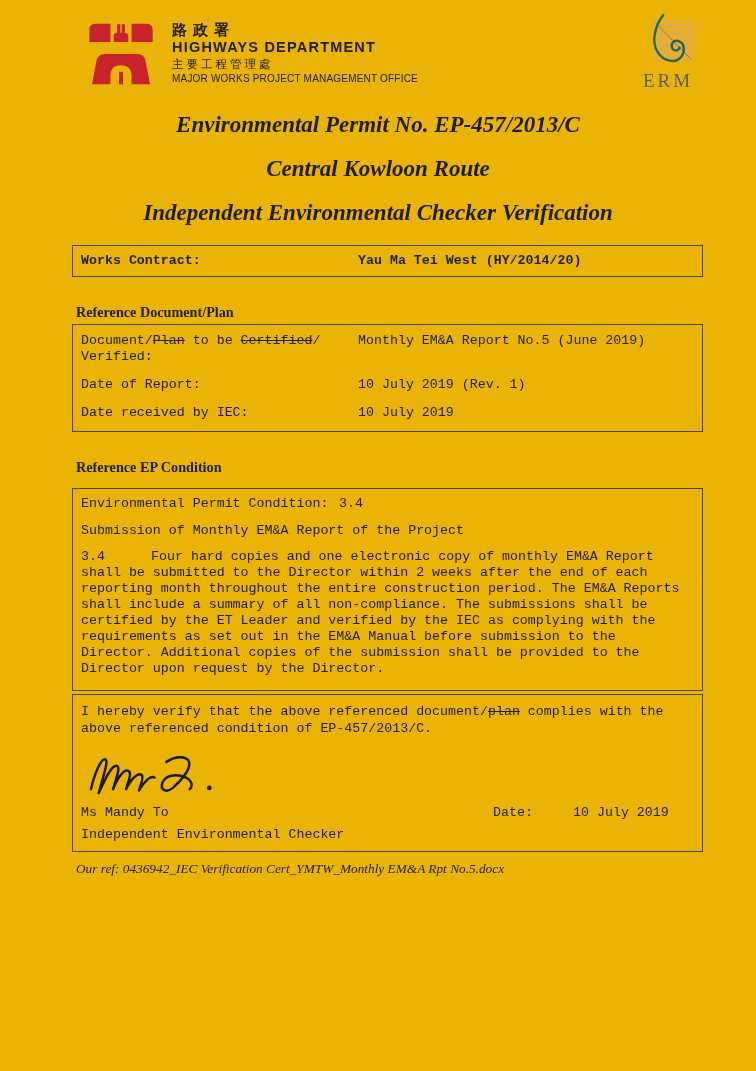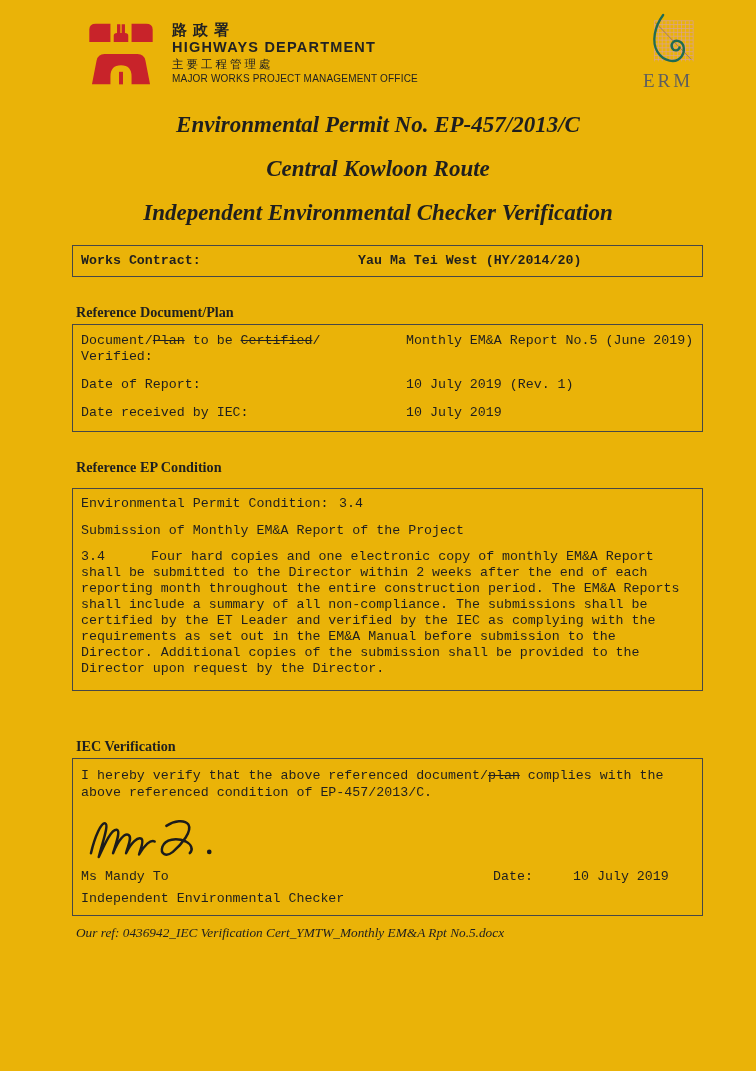--- a/index.html
+++ b/index.html
@@ -34,21 +34,21 @@
   .row { display:flex; align-items:baseline; }
   .lab { flex:0 0 277px; }
   .lab258 { flex:0 0 258px; }
   .val { flex:1; }
   .bold { font-weight:bold; }
   .strike { text-decoration:line-through; }
   .sec-head { font-weight:bold; font-size:14.2px; line-height:18px; margin-left:4px; }
   .works-box { margin-top:22px; padding:7px 8px; }
   .h-refdoc { margin-top:26px; }
   .box-refdoc { margin-top:3px; }
-  .box-refdoc .row { margin-top:12px;gap:48px; } .box-refdoc .row:first-child { margin-top:2px; }
+  .box-refdoc .row { margin-top:12px; } .box-refdoc .row:first-child { margin-top:2px; }
   .box-refdoc { padding-bottom:10px; }
   .h-refep { margin-top:26px; }
   .box-refep { margin-top:12px; padding-top:7px; padding-bottom:13px; }
   .submission { margin-top:11px; }
   .clause { margin-top:10px; line-height:16px; }
   .clause-num { display:inline-block; width:70px; }
   .h-iec { margin-top:46px; }
   .box-iec { margin-top:3px; padding-top:8px; padding-bottom:8px; }
   .statement { line-height:17px; }
   .sig { display:block; margin:8px 0 0 2px; width:168px; height:52px; }
@@ -120,21 +120,20 @@
     <div class="sec-head h-refep">Reference EP Condition</div>
     <div class="doc-box box-refep">
       <div class="row">
         <span class="lab258">Environmental Permit Condition:</span>
         <span class="val">3.4</span>
       </div>
       <div class="submission">Submission of Monthly EM&amp;A Report of the Project</div>
       <p class="clause"><span class="clause-num">3.4</span><span>Four hard copies and one electronic copy of monthly EM&amp;A Report shall be submitted to the Director within 2 weeks after the end of each reporting month throughout the entire construction period. The EM&amp;A Reports shall include a summary of all non-compliance. The submissions shall be certified by the ET Leader and verified by the IEC as complying with the requirements as set out in the EM&amp;A Manual before submission to the Director. Additional copies of the submission shall be provided to the Director upon request by the Director.</span></p>
     </div>
 
-    <div class="sec-head h-iec">IEC Verification</div>
     <div class="doc-box box-iec">
       <p class="statement"><span>I hereby verify that the above referenced document/</span><span class="strike">plan</span><span> complies with the above referenced condition of EP-457/2013/C.</span></p>
       <svg class="sig" viewBox="0 0 125 40" aria-hidden="true">
         <g stroke="#1c1c1c" stroke-width="1.9" fill="none" stroke-linecap="round" stroke-linejoin="round">
           <path d="M4 34 C7 21 12 10 15 11 C18 12 13 25 10 37 C15 26 20 15 24 16 C27 17 23 27 21 34 C25 24 30 18 33 20 C36 22 32 29 31 34 C35 26 40 21 43 23 C45 25 42 31 41 35 C45 28 50 23 53 25"></path>
           <path d="M62 13 C68 9 76 8 79 12 C82 17 74 27 67 33 C62 37 57 35 59 29 C61 23 70 22 77 25 C81 27 83 31 80 34"></path>
           <circle cx="95" cy="33" r="1.8" fill="#1c1c1c" stroke="none"></circle>
         </g>
       </svg>
       <div class="row sign-row">

